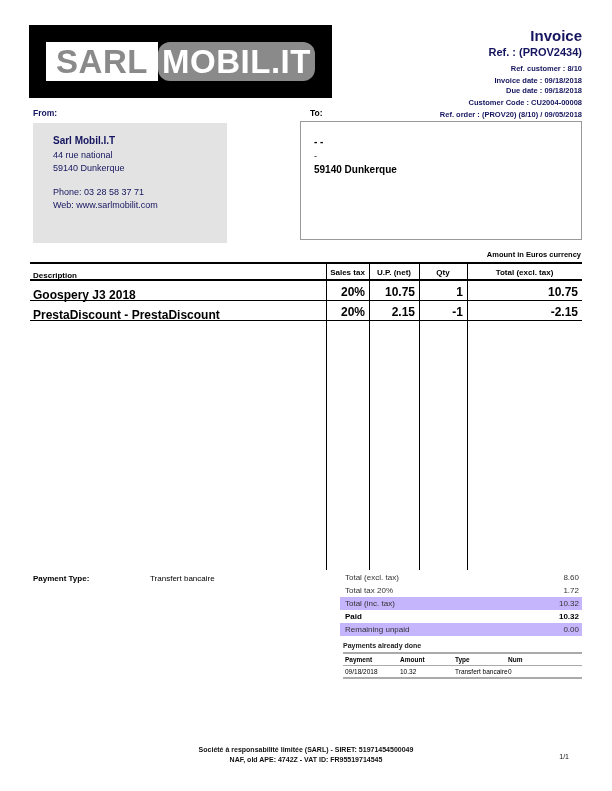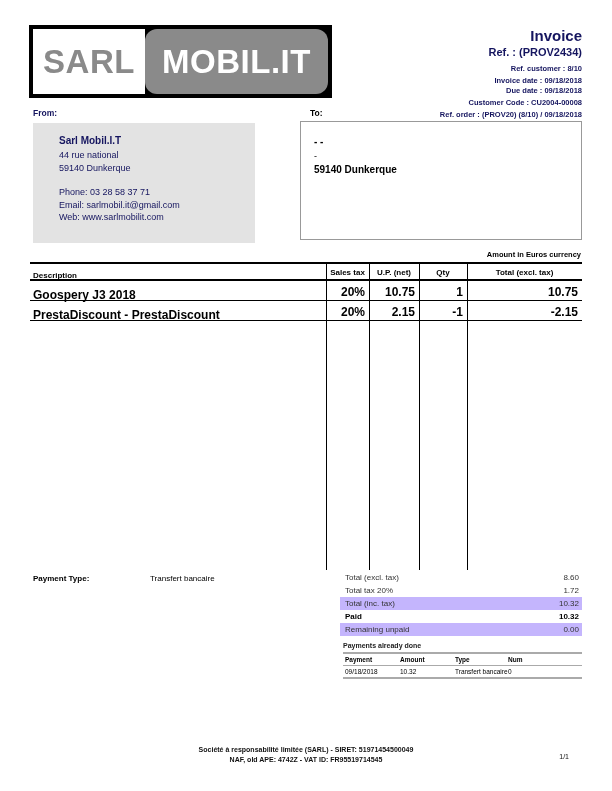--- a/index.html
+++ b/index.html
@@ -2,40 +2,40 @@
 <html><head>
 <meta charset="utf-8">
 <style>
   * { margin:0; padding:0; box-sizing:border-box; }
   html,body { width:612px; height:791px; background:#fff; }
   body { font-family:"Liberation Sans", sans-serif; position:relative; color:#000; }
   .page { position:absolute; inset:0; background:#fff; }
 
   
   .logo { position:absolute; left:29px; top:25px; width:303px; height:73px;
-          background:#000; display:flex; padding:4px; }
+          background:#000; display:flex; padding:17px; }
   .logo-left { background:#fff; color:#8a8a8a; flex:0 0 112px; display:flex;
                align-items:center; justify-content:center; font-weight:bold;
                font-size:33px; letter-spacing:0.5px; }
   .logo-right { background:#8a8a8a; color:#fff; flex:1; display:flex;
                 align-items:center; justify-content:center; font-weight:bold;
                 font-size:33px; letter-spacing:0.5px;border-radius:12px; }
 
   
   .hdr { position:absolute; right:30px; top:27px; text-align:right; color:#15155f; }
   .hdr-title { font-size:15px; font-weight:bold; }
   .hdr-ref { font-size:11px; font-weight:bold; margin-top:2px; }
   .hdr-line { font-size:7.5px; font-weight:bold; margin-top:3px; }
   .hdr-line.first { margin-top:6px; }
   .hdr-line.tight { margin-top:1px; }
 
   
   .from-label { position:absolute; left:33px; top:108px; font-size:8.5px; font-weight:bold; color:#15155f; }
-  .from-box { position:absolute; left:33px; top:123px; width:222px; height:120px;
-              background:#e3e3e3; padding:11px 8px 0 26px; color:#15155f;
+  .from-box { position:absolute; left:33px; top:123px; width:194px; height:120px;
+              background:#e3e3e3; padding:11px 8px 0 20px; color:#15155f;
               font-size:9px; line-height:1.4; }
   .from-name { font-size:10px; font-weight:bold; margin-bottom:1px; }
   .from-gap { margin-top:12px; }
 
   
   .to-label { position:absolute; left:310px; top:108px; font-size:8.5px; font-weight:bold; color:#000; }
   .to-box { position:absolute; left:300px; top:121px; width:282px; height:119px;
             background:#fff; border:1px solid #999; padding:13px 8px 0 13px;
             font-size:9px; line-height:1.45; }
   .to-name { font-size:10px; font-weight:bold; }
@@ -86,30 +86,29 @@
     <div class="logo-right">MOBIL.IT</div>
   </div>
 
   <div class="hdr">
     <div class="hdr-title">Invoice</div>
     <div class="hdr-ref">Ref. : (PROV2434)</div>
     <div class="hdr-line first">Ref. customer : 8/10</div>
     <div class="hdr-line">Invoice date : 09/18/2018</div>
     <div class="hdr-line tight">Due date : 09/18/2018</div>
     <div class="hdr-line">Customer Code : CU2004-00008</div>
-    <div class="hdr-line">Ref. order : (PROV20) (8/10) / 09/18/2018</div>
+    <div class="hdr-line">Ref. order : (PROV20) (8/10) / 09/05/2018</div>
   </div>
 
   <div class="from-label">From:</div>
   <div class="from-box">
     <div class="from-name">Sarl Mobil.I.T</div>
     <div>44 rue national</div>
     <div>59140 Dunkerque</div>
     <div class="from-gap">Phone: 03 28 58 37 71</div>
-    <div>Email: sarlmobil.it@gmail.com</div>
     <div>Web: www.sarlmobilit.com</div>
   </div>
 
   <div class="to-label">To:</div>
   <div class="to-box">
     <div class="to-name">- -</div>
     <div>-</div>
     <div class="to-city">59140 Dunkerque</div>
   </div>
 

